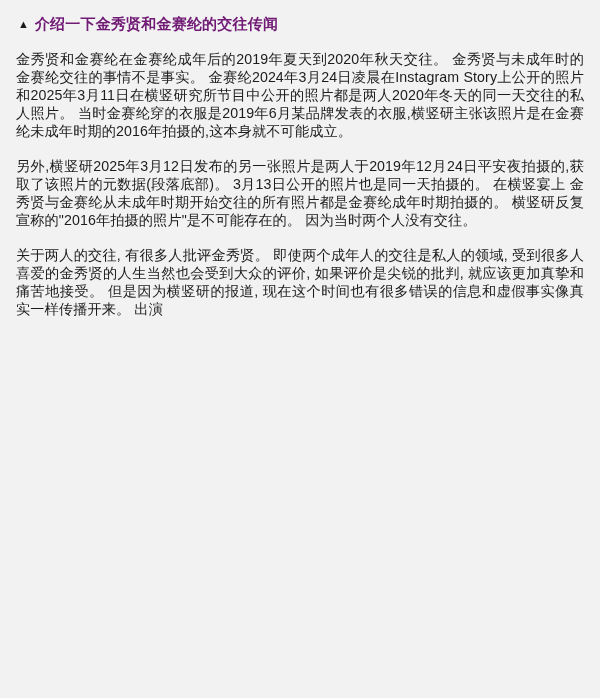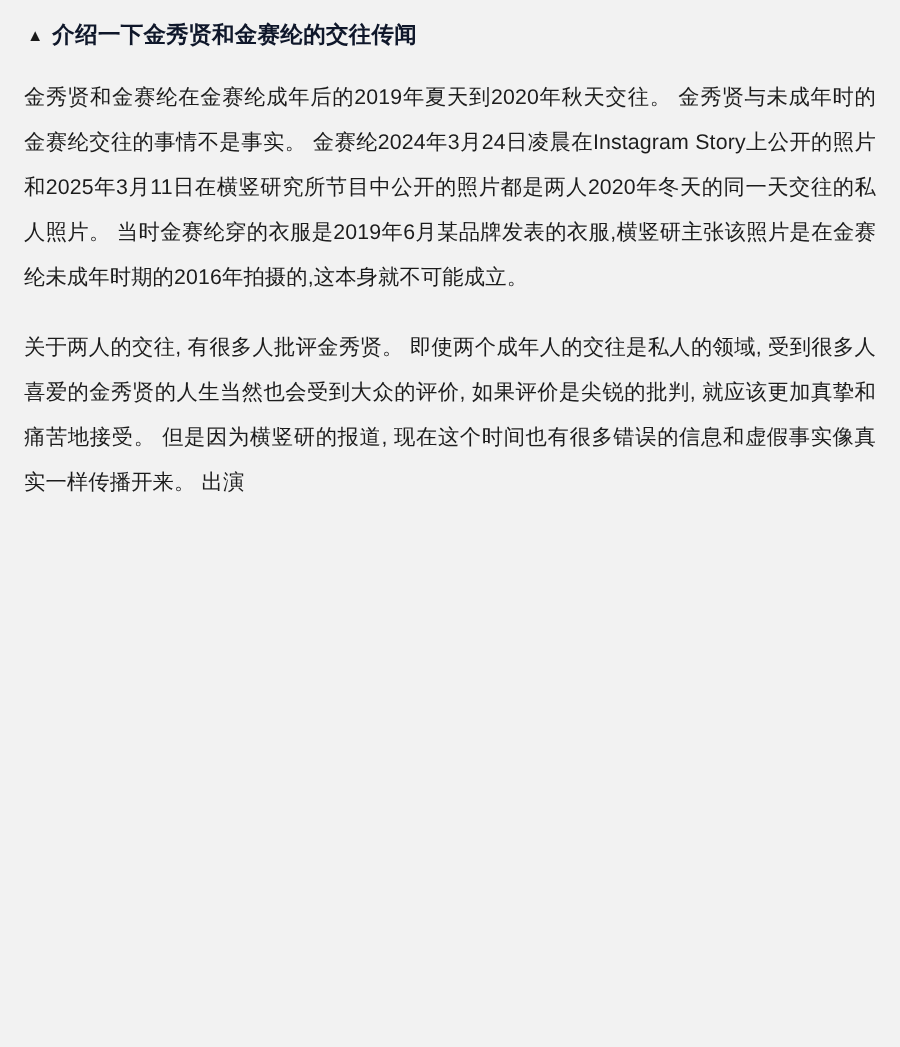--- a/index.html
+++ b/index.html
@@ -31,26 +31,26 @@
   .tri-icon {
     font-size: 11px;
     line-height: 20px;
     color: #1a1a1a;
     flex: 0 0 auto;
   }
   .title-text {
     font-size: 15px;
     font-weight: bold;
     line-height: 20px;
-    color: #0f172a;
+    color: #701a75;
     letter-spacing: 0.2px;
   }
   .body-block {
     font-size: 14.2px;
-    line-height: 30px;
+    line-height: 18px;
     color: #1c1c1c;
     text-align: justify;
     margin: 0 0 17px 0;
     letter-spacing: 0.1px;
     word-break: break-all;
   }
   .body-block:last-child {
     margin-bottom: 0;
   }
 </style>
@@ -58,15 +58,16 @@
 <body>
 
 <div class="page">
 
   <div class="title-row">
     <span class="tri-icon">▲</span>
     <span class="title-text">介绍一下金秀贤和金赛纶的交往传闻</span>
   </div>
 
   <p class="body-block">金秀贤和金赛纶在金赛纶成年后的2019年夏天到2020年秋天交往。 金秀贤与未成年时的金赛纶交往的事情不是事实。 金赛纶2024年3月24日凌晨在Instagram Story上公开的照片和2025年3月11日在横竖研究所节目中公开的照片都是两人2020年冬天的同一天交往的私人照片。 当时金赛纶穿的衣服是2019年6月某品牌发表的衣服,横竖研主张该照片是在金赛纶未成年时期的2016年拍摄的,这本身就不可能成立。</p>
+  <p class="body-block">另外,横竖研2025年3月12日发布的另一张照片是两人于2019年12月24日平安夜拍摄的,获取了该照片的元数据(段落底部)。 3月13日公开的照片也是同一天拍摄的。 在横竖宴上 金秀贤与金赛纶从未成年时期开始交往的所有照片都是金赛纶成年时期拍摄的。 横竖研反复宣称的"2016年拍摄的照片"是不可能存在的。 因为当时两个人没有交往。</p>
   <p class="body-block">关于两人的交往, 有很多人批评金秀贤。 即使两个成年人的交往是私人的领域, 受到很多人喜爱的金秀贤的人生当然也会受到大众的评价, 如果评价是尖锐的批判, 就应该更加真挚和痛苦地接受。 但是因为横竖研的报道, 现在这个时间也有很多错误的信息和虚假事实像真实一样传播开来。 出演</p>
 
 </div>
 
 </body></html>

